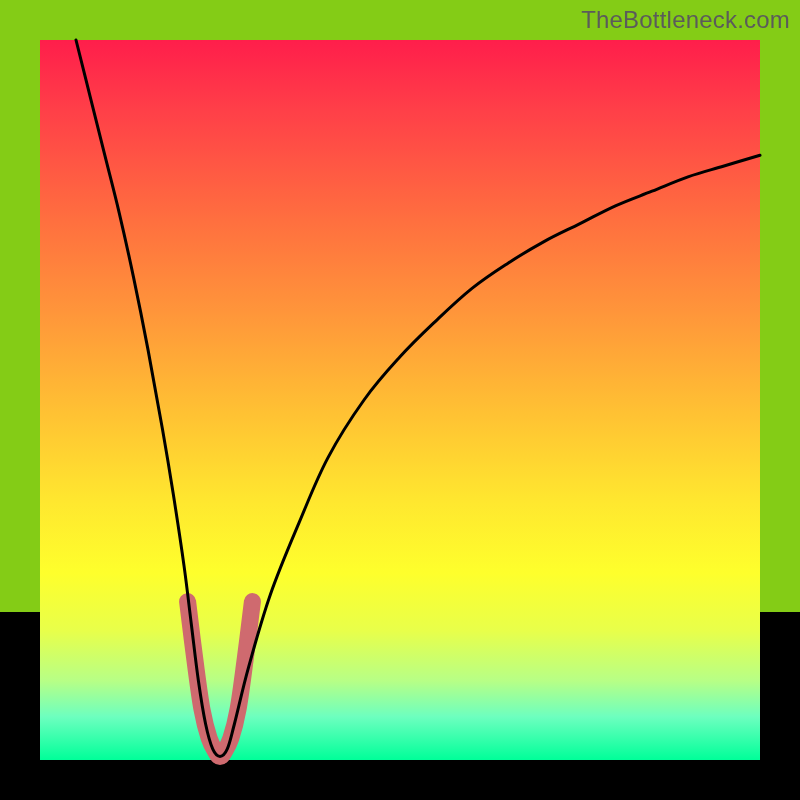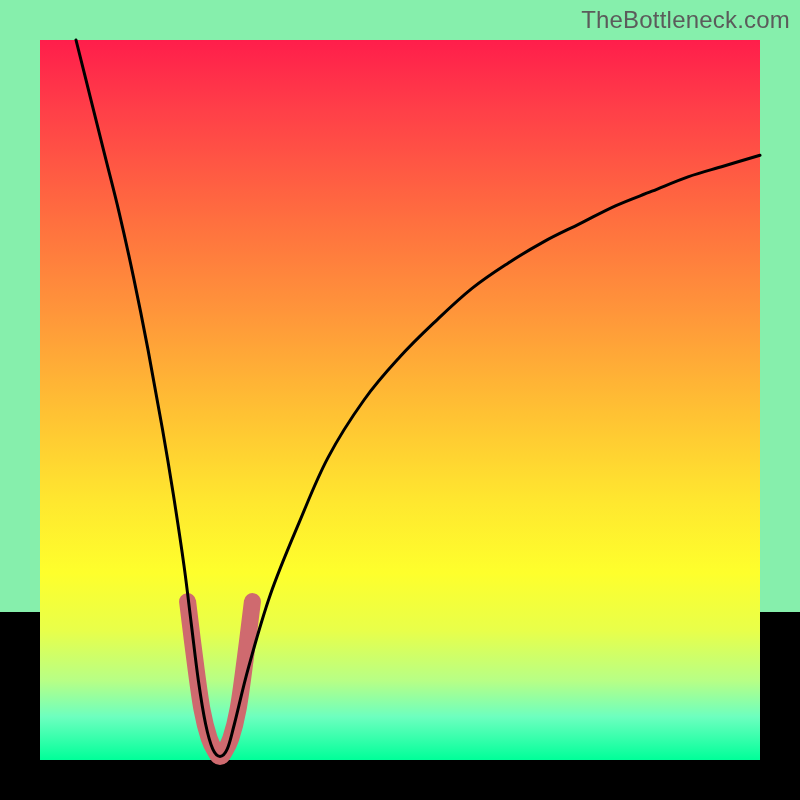--- a/index.html
+++ b/index.html
@@ -10,21 +10,21 @@
     background: #000;
     overflow: hidden;
     font-family: Arial, Helvetica, sans-serif;
   }
   .frame {
     position: absolute;
     left: 0;
     top: 0;
     width: 800px;
     height: 612px;
-    background: #86efac;
+    background: #84cc16;
   }
   .plot {
     position: absolute;
     left: 40px;
     top: 40px;
     width: 720px;
     height: 720px;
     background: linear-gradient(to bottom,
       #ff1e4b 0%,
       #ff4048 10%,

